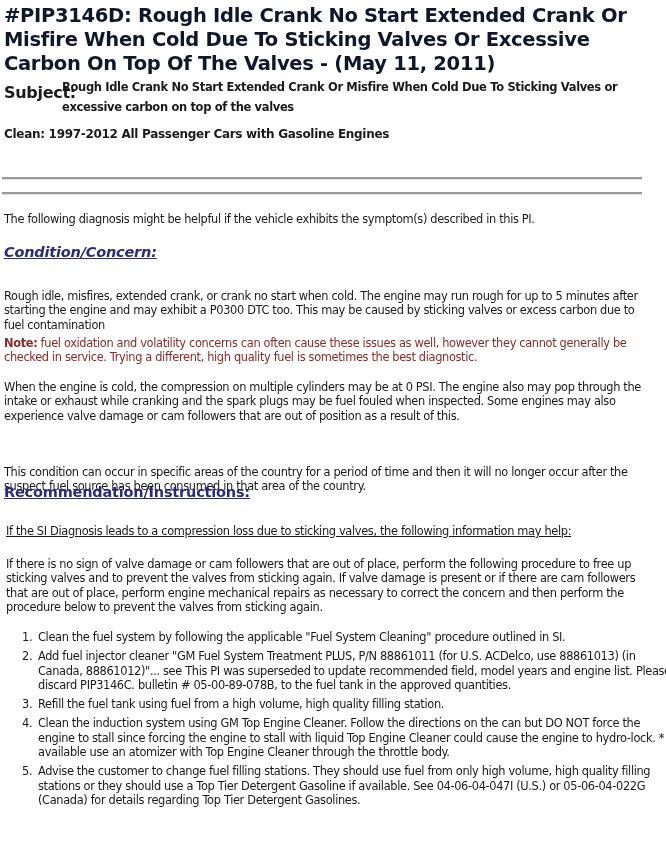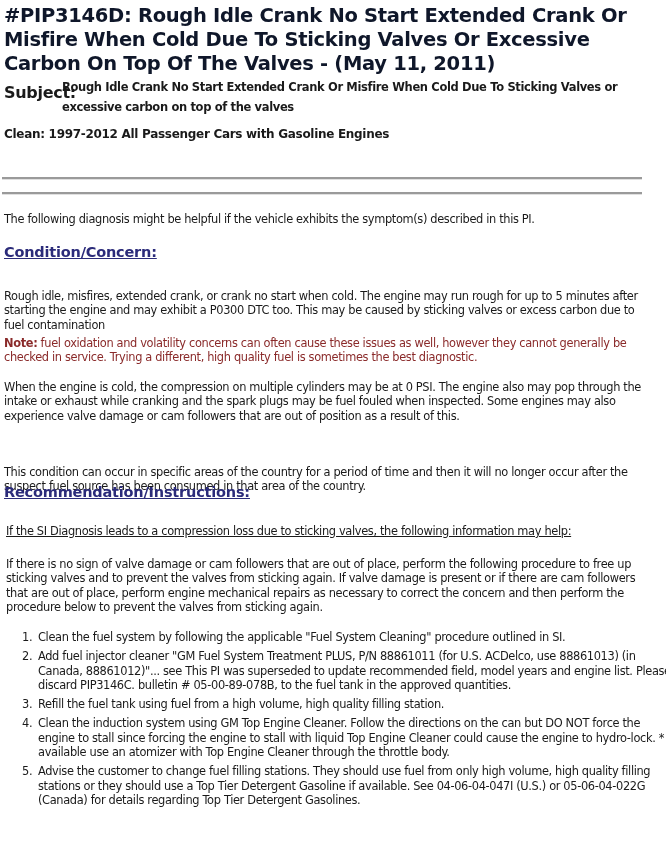--- a/index.html
+++ b/index.html
@@ -52,21 +52,21 @@
       <span>Clean:</span>
       <span>1997-2012 All Passenger Cars with Gasoline Engines</span>
     </div>
   </div>
 
   <div class="rule" style="top:177px;"></div>
   <div class="rule" style="top:192px;"></div>
 
   <div class="p" style="top:200px;margin-top:12px;">The following diagnosis might be helpful if the vehicle exhibits the symptom(s) described in this PI.</div>
 
-  <div class="heading" style="top:244px;">Condition/Concern:</div>
+  <div class="heading" style="top:244px;font-style:italic;">Condition/Concern:</div>
 
   <div class="p" style="top:289px;">Rough idle, misfires, extended crank, or crank no start when cold. The engine may run rough for up to 5 minutes after starting the engine and may exhibit a P0300 DTC too. This may be caused by sticking valves or excess carbon due to fuel contamination</div>
 
   <div class="p note" style="top:336px;">
     <b>Note:</b><span> fuel oxidation and volatility concerns can often cause these issues as well, however they cannot generally be checked in service. Trying a different, high quality fuel is sometimes the best diagnostic.</span>
   </div>
 
   <div class="p" style="top:380px;">When the engine is cold, the compression on multiple cylinders may be at 0 PSI. The engine also may pop through the intake or exhaust while cranking and the spark plugs may be fuel fouled when inspected. Some engines may also experience valve damage or cam followers that are out of position as a result of this.</div>
 
   <div class="p" style="top:465px;">This condition can occur in specific areas of the country for a period of time and then it will no longer occur after the suspect fuel source has been consumed in that area of the country.</div>

